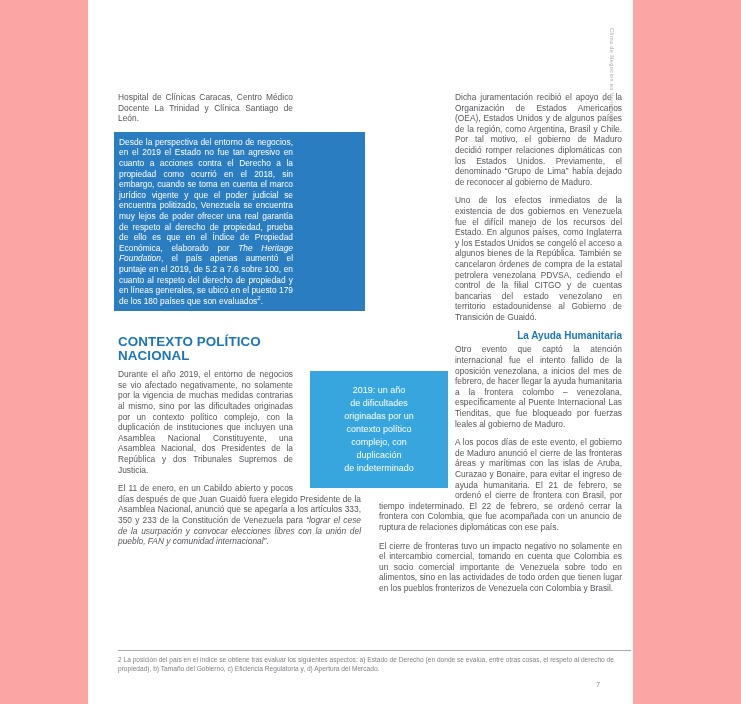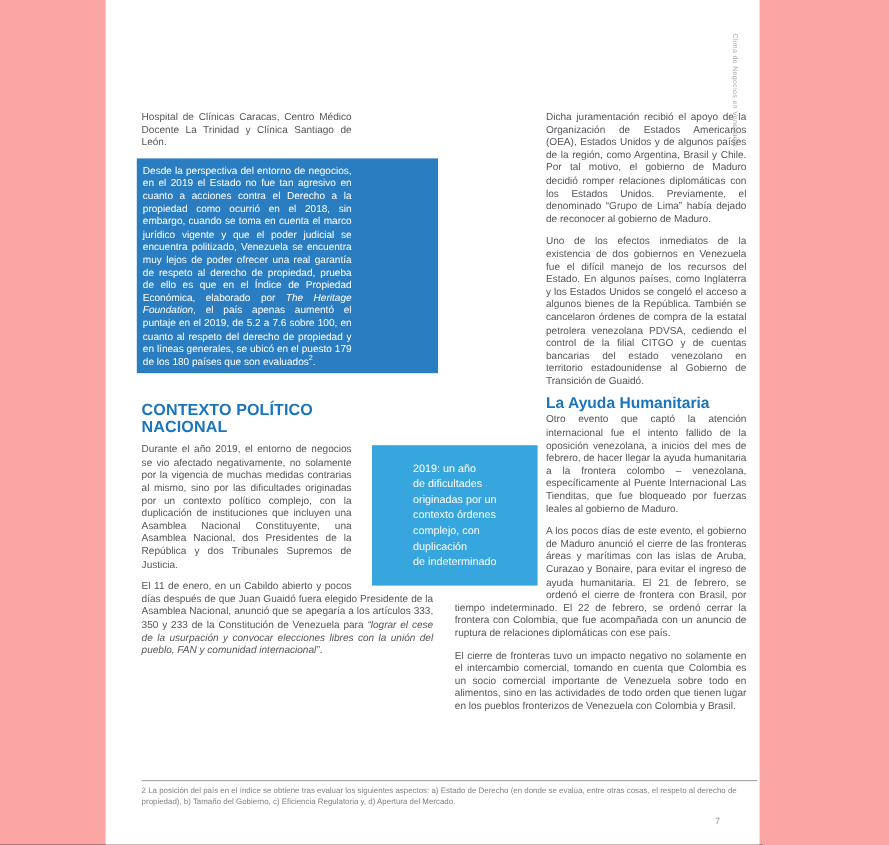--- a/index.html
+++ b/index.html
@@ -17,28 +17,28 @@
   
   .wrap-spacer-right{float:right;width:68px;height:120px;margin-top:279px;}
   .wrap-spacer-left{float:left;width:76px;height:120px;margin-top:279px;}
 
   .highlight-box{background:#2b7dc1;color:#ffffff;margin:7px -4px 9px -4px;
                  padding:5px 5px;text-align:justify;}
   .highlight-box sup{font-size:6px;line-height:0;}
 
   .section-heading{color:#1b75bc;font-weight:bold;font-size:13.4px;line-height:14px;
                    letter-spacing:0.1px;margin:24px 0 6px 0;text-align:left;}
-  .sub-heading{color:#1b75bc;font-weight:bold;font-size:13px;line-height:11px;
-               margin:1px 0 3px 0;text-align:left;}
+  .sub-heading{color:#1b75bc;font-weight:bold;font-size:10px;line-height:11px;
+               margin:1px 0 3px 0;text-align:right;}
   .italic{font-style:italic;}
 
   
   .callout{position:absolute;left:222px;top:371px;width:138px;height:117px;
            background:#37a5de;color:#ffffff;display:flex;align-items:center;
-           justify-content:center;font-size:9px;line-height:13px;}
+           justify-content:center;text-align:center;font-size:9px;line-height:13px;}
   .callout span{display:block;}
 
   
   .foot-rule{position:absolute;left:30px;top:650px;width:513px;border-top:1px solid #a7a9ac;}
   .footnote{position:absolute;left:30px;top:655px;width:513px;font-size:6.6px;
             line-height:9px;color:#7f8184;text-align:left;}
   .page-number{position:absolute;left:500px;top:680px;width:20px;font-size:7.5px;
                color:#949699;text-align:center;}
 
   
@@ -85,21 +85,21 @@
       <p>A los pocos días de este evento, el gobierno de Maduro anunció el cierre de las fronteras áreas y marítimas con las islas de Aruba, Curazao y Bonaire, para evitar el ingreso de ayuda humanitaria. El 21 de febrero, se ordenó el cierre de frontera con Brasil, por tiempo indeterminado. El 22 de febrero, se ordenó cerrar la frontera con Colombia, que fue acompañada con un anuncio de ruptura de relaciones diplomáticas con ese país.</p>
 
       <p>El cierre de fronteras tuvo un impacto negativo no solamente en el intercambio comercial, tomando en cuenta que Colombia es un socio comercial importante de Venezuela sobre todo en alimentos, sino en las actividades de todo orden que tienen lugar en los pueblos fronterizos de Venezuela con Colombia y Brasil.</p>
     </div>
 
     <div class="callout">
       <div>
         <span>2019: un año</span>
         <span>de dificultades</span>
         <span>originadas por un</span>
-        <span>contexto órdenes</span>
+        <span>contexto político</span>
         <span>complejo, con</span>
         <span>duplicación</span>
         <span>de indeterminado</span>
       </div>
     </div>
 
     <div class="foot-rule"></div>
     <div class="footnote">2 La posición del país en el índice se obtiene tras evaluar los siguientes aspectos: a) Estado de Derecho (en donde se evalúa, entre otras cosas, el respeto al derecho de propiedad), b) Tamaño del Gobierno, c) Eficiencia Regulatoria y, d) Apertura del Mercado.</div>
     <div class="page-number">7</div>
 

